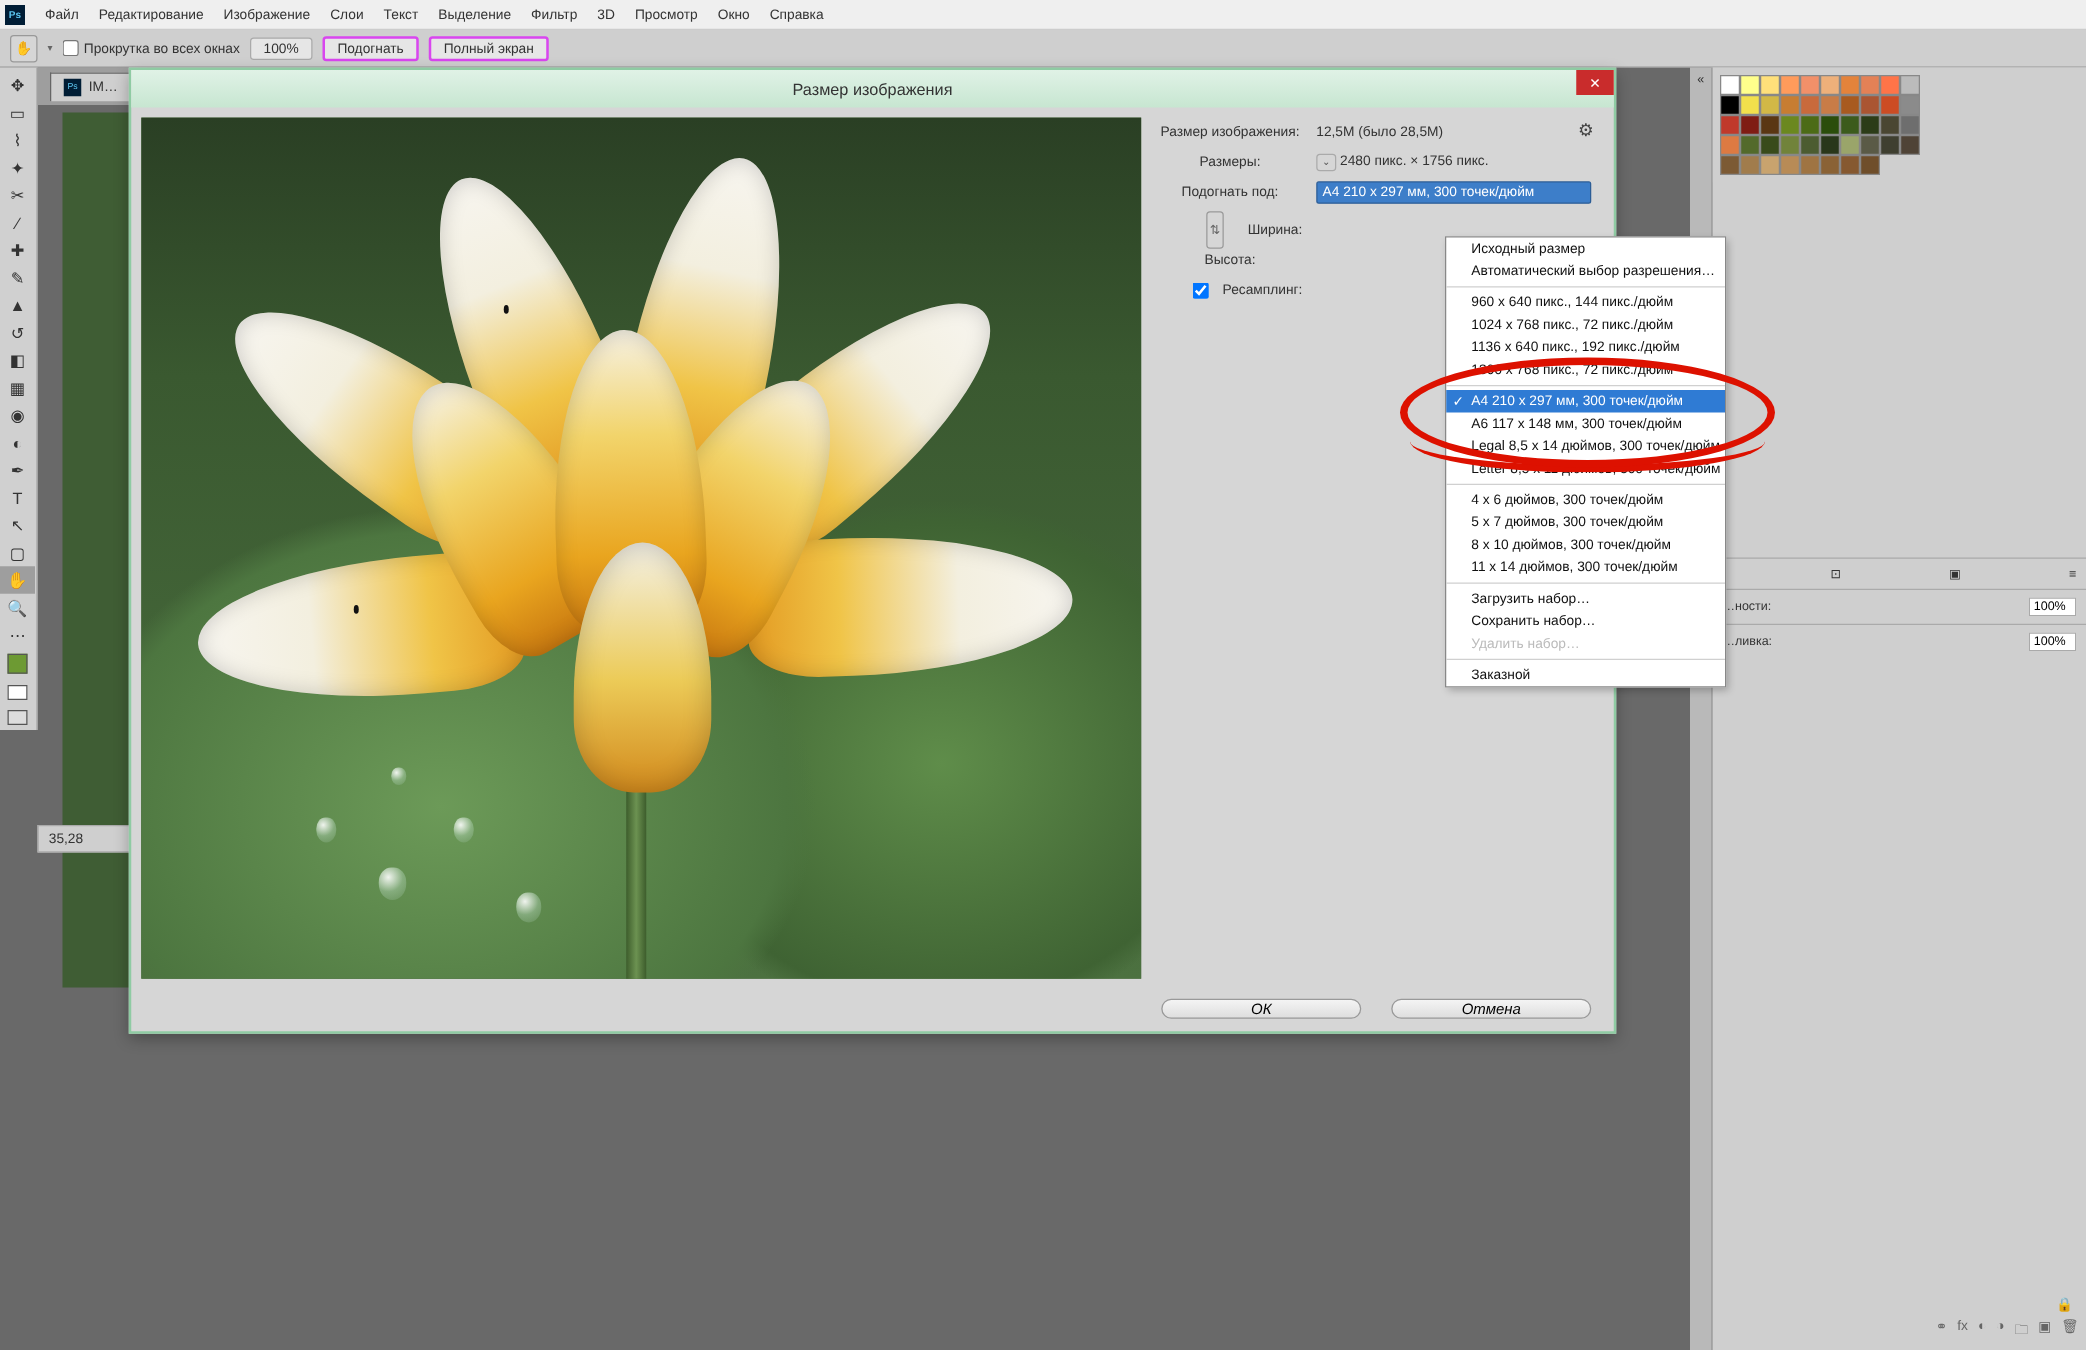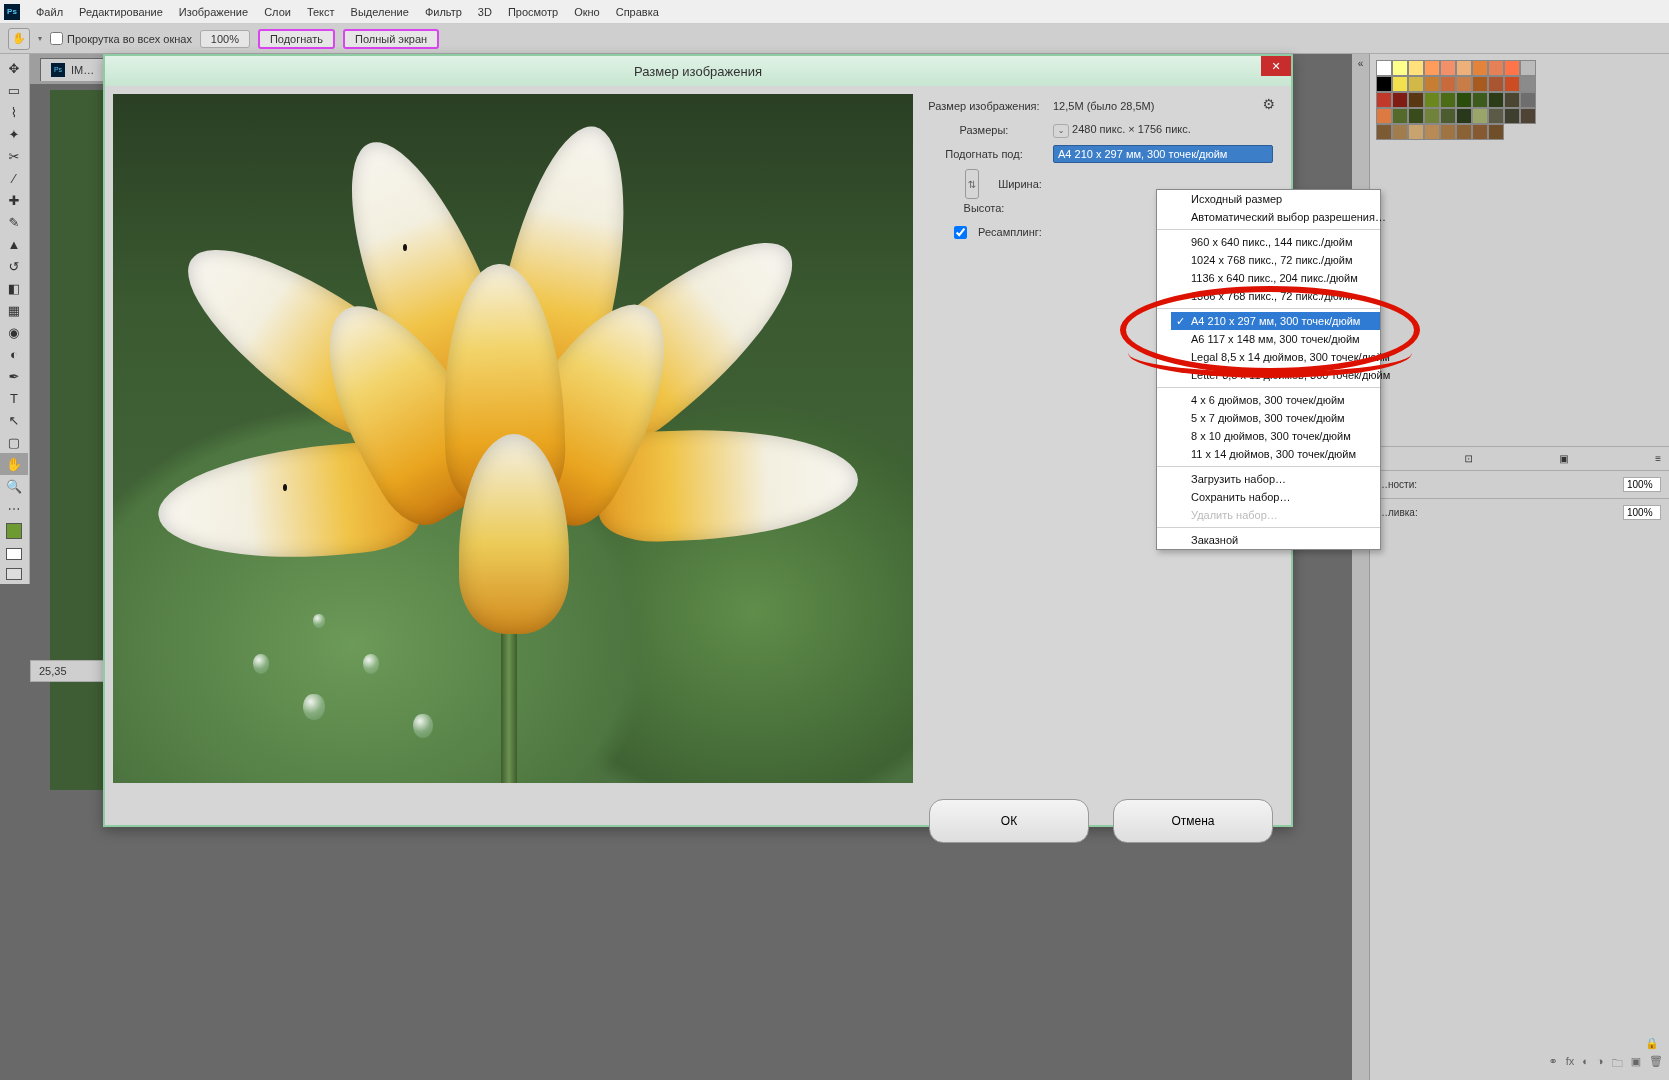--- a/index.html
+++ b/index.html
@@ -60,25 +60,25 @@
 .dialog .row { display: flex; align-items: center; height: 24px; margin-bottom: 0px; }
 .dialog .row .label { flex: 1; text-align: center; padding-right: 6px; font-size: 11px; color: #333; }
 .dialog .row .val { width: 220px; text-align: left; font-size: 11px; }
 .dialog .dims-row .chev2 { display: inline-block; width: 16px; height: 14px; border: 1px solid #aaa; border-radius: 3px; text-align: center; line-height: 12px; font-size: 8px; color: #555; }
 .dialog .gear { position: absolute; right: 16px; top: 40px; font-size: 14px; color: #444; }
 .dialog .link-icon { width: 14px; height: 30px; border: 1px solid #999; border-radius: 3px; margin-right: 8px; display: flex; align-items: center; justify-content: center; font-size: 10px; color: #666; }
 .dialog .checkbox-wrap { display: flex; align-items: center; justify-content: flex-end; padding-right: 6px; flex: 1; }
 .dialog .select-box { width: 220px; border: 1px solid #888; background: linear-gradient(#e8e8e8,#d0d0d0); padding: 2px 4px; font-size: 11px; color: #333; border-radius: 2px; height: 18px; display: flex; align-items: center; }
 .dialog .select-box.highlight { background: #3d7ec9; color: #fff; border-color: #2c5d96; }
 .dialog .buttons { display: flex; gap: 24px; justify-content: flex-end; padding: 8px 18px; }
-.dialog .buttons .dlg-btn { width: 160px; height: 44px; background: linear-gradient(#f4f4f4,#dedede); border: 1px solid #999; border-radius: 14px; font-size: 12px; }
+.dialog .buttons .dlg-btn { width: 160px; height: 16px; background: linear-gradient(#f4f4f4,#dedede); border: 1px solid #999; border-radius: 14px; font-size: 12px; font-style: italic; }
 
 
 .dropdown { position: absolute; top: 189px; left: 1156px; width: 225px; background: #fff; border: 1px solid #888; box-shadow: 2px 3px 6px rgba(0,0,0,0.25); z-index: 100; font-size: 11px; color: #111; }
-.dropdown .item { padding: 3px 10px 3px 20px; position: relative; white-space: nowrap; margin-left: 14px; }
+.dropdown .item { padding: 3px 10px 3px 20px; position: relative; white-space: nowrap; }
 .dropdown .item.selected { background: #2f7bd4; color: #fff; }
 .dropdown .item.selected::before { content: "✓"; position: absolute; left: 5px; }
 .dropdown .item.disabled { color: #bbb; }
 .dropdown .sep { height: 1px; background: #d0d0d0; margin: 3px 0; }
 
 
 .red-oval { position: absolute; top: 286px; left: 1120px; width: 300px; height: 88px; border: 6px solid #d10; border-radius: 50% / 50%; z-index: 200; pointer-events: none; }
 .red-oval2 { position: absolute; top: 328px; left: 1128px; width: 284px; height: 50px; border-bottom: 6px solid #d10; border-radius: 50% / 50%; z-index: 199; pointer-events: none; border-top: none; border-left: none; border-right: none; }
 
 
@@ -161,21 +161,21 @@
 </div>
 
 <div class="doc-tab">
   <div class="tab-inner">
     <div class="thumb">Ps</div>
     <span>IM…</span>
   </div>
 </div>
 
 <div class="canvas-bg"></div>
-<div class="status-strip">25,35</div>
+<div class="status-strip">35,28</div>
 
 <div class="side-panel">
   <div class="collapse-strip">«</div>
   <div class="swatches-panel">
     <div class="swatches-grid" id="swatches-grid">
         <div style="background: rgb(255, 255, 255);"></div>
         <div style="background: rgb(255, 255, 140);"></div>
         <div style="background: rgb(255, 224, 122);"></div>
         <div style="background: rgb(255, 155, 91);"></div>
         <div style="background: rgb(242, 144, 105);"></div>
@@ -329,21 +329,21 @@
     <button class="dlg-btn">Отмена</button>
   </div>
 </div>
 
 <div class="dropdown" id="dropdown">
     <div class="item">Исходный размер</div>
     <div class="item">Автоматический выбор разрешения…</div>
     <div class="sep"></div>
     <div class="item">960 x 640 пикс., 144 пикс./дюйм</div>
     <div class="item">1024 x 768 пикс., 72 пикс./дюйм</div>
-    <div class="item">1136 x 640 пикс., 204 пикс./дюйм</div>
+    <div class="item">1136 x 640 пикс., 192 пикс./дюйм</div>
     <div class="item">1366 x 768 пикс., 72 пикс./дюйм</div>
     <div class="sep"></div>
     <div class="item selected">A4 210 x 297 мм, 300 точек/дюйм</div>
     <div class="item">A6 117 x 148 мм, 300 точек/дюйм</div>
     <div class="item">Legal 8,5 x 14 дюймов, 300 точек/дюйм</div>
     <div class="item">Letter 8,5 x 11 дюймов, 300 точек/дюйм</div>
     <div class="sep"></div>
     <div class="item">4 x 6 дюймов, 300 точек/дюйм</div>
     <div class="item">5 x 7 дюймов, 300 точек/дюйм</div>
     <div class="item">8 x 10 дюймов, 300 точек/дюйм</div>

